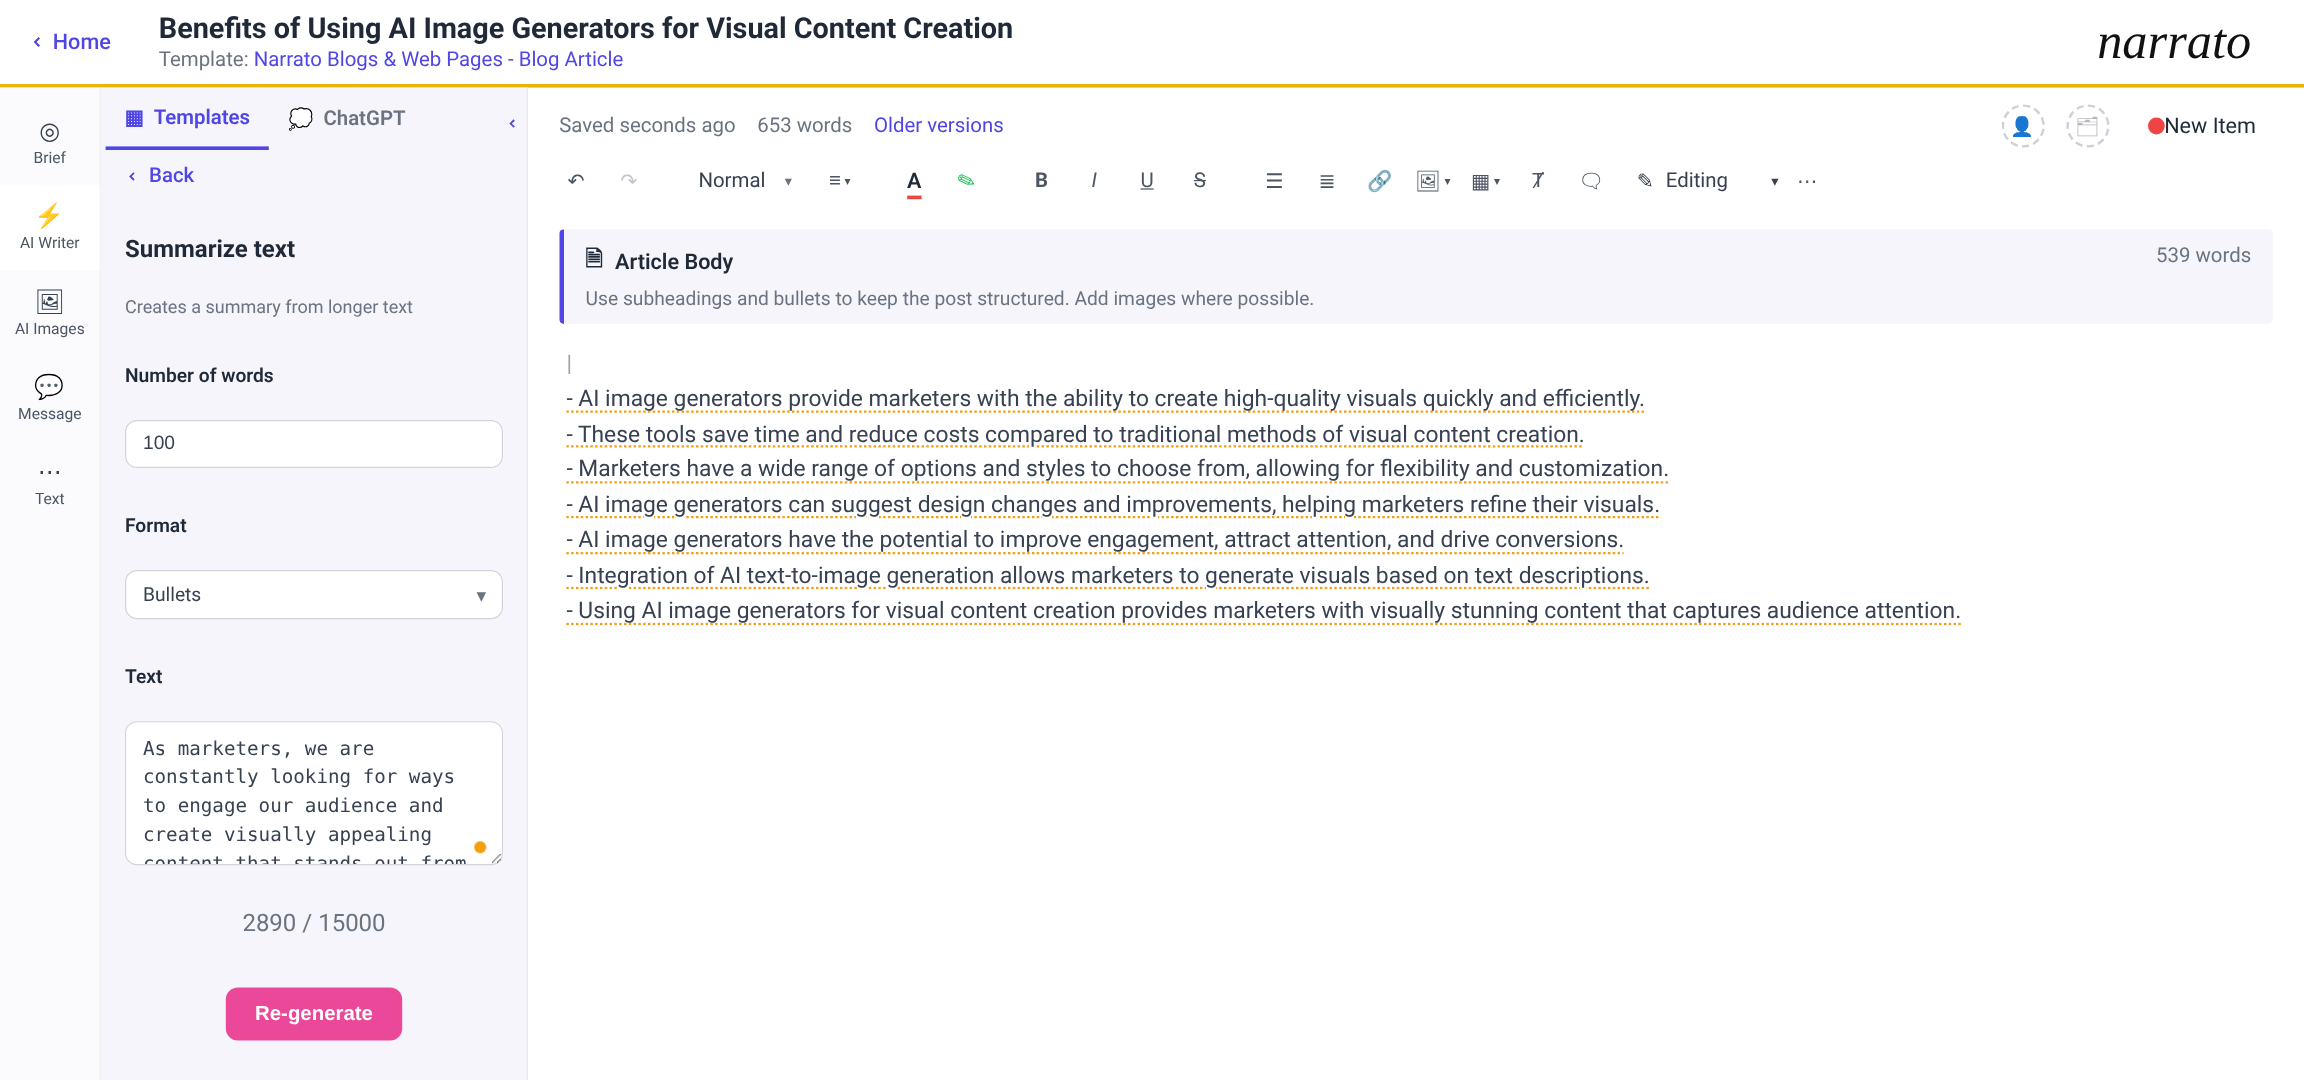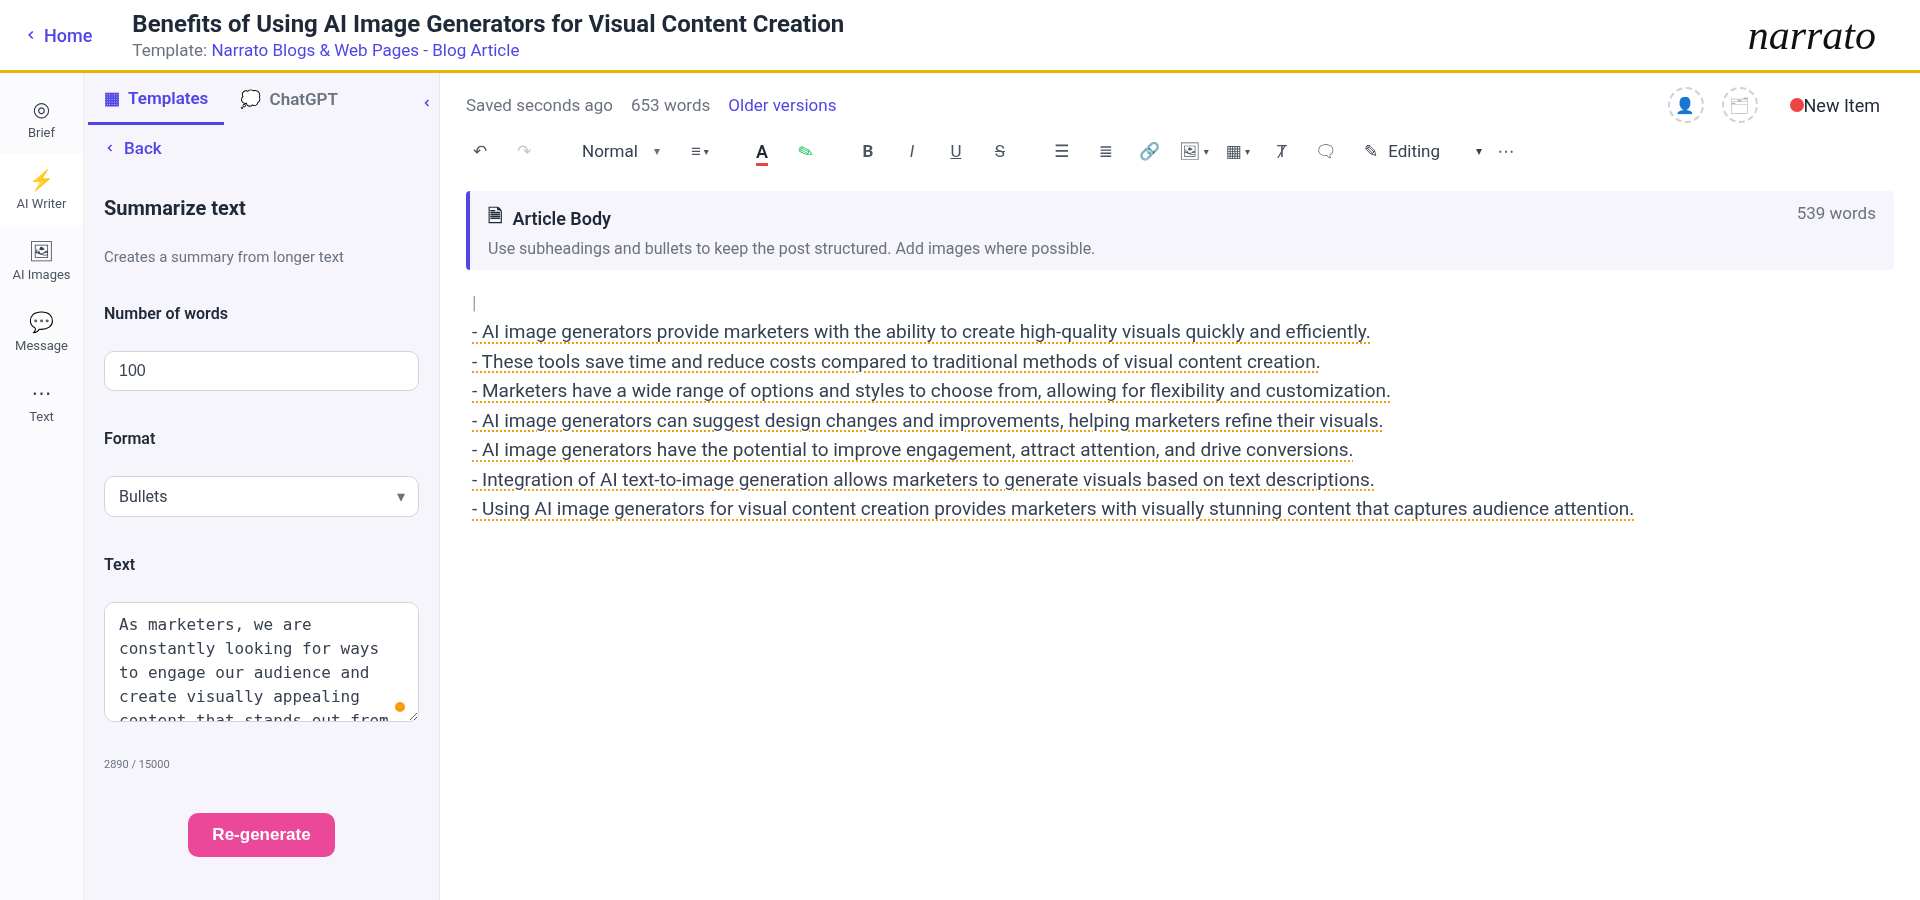--- a/index.html
+++ b/index.html
@@ -40,21 +40,21 @@
 .field-label { font-size: 16px; font-weight: 600; color: #1f2937; margin-top: 10px; }
 .text-input, .select-input, .textarea-input {
   width: 100%; border: 1px solid #d1d5db; border-radius: 10px;
   padding: 10px 14px; font-size: 16px; background: #fff; color: #374151;
 }
 .select-wrap { position: relative; }
 .select-caret { position: absolute; right: 14px; top: 50%; transform: translateY(-50%); color: #6b7280; pointer-events: none; }
 .textarea-input { height: 120px; resize: vertical; line-height: 1.5; }
 .textarea-wrap { position: relative; }
 .textarea-dot { position: absolute; right: 14px; bottom: 14px; width: 10px; height: 10px; background: #f59e0b; border-radius: 50%; }
-.char-count { text-align: left; font-size: 11px; color: #6b7280; margin-top: 4px; }
+.char-count { text-align: center; font-size: 20px; color: #6b7280; margin-top: 4px; }
 .regen-btn { align-self: center; margin-top: 14px; background: #ec4899; color: #fff; border: none; border-radius: 10px; padding: 12px 24px; font-size: 17px; font-weight: 600; }
 .ai-foot-note { font-size: 15px; color: #6b7280; margin-top: 18px; line-height: 1.4; }
 
 
 .editor-area { flex: 1; display: flex; flex-direction: column; min-width: 0; }
 .editor-top { display: flex; align-items: center; padding: 14px 26px 6px 26px; gap: 18px; color: #6b7280; font-size: 17px; }
 .editor-top .older { color: #4f46e5; }
 .editor-top .spacer { flex: 1; }
 .dashed-circle { width: 36px; height: 36px; border: 2px dashed #cfcfd6; border-radius: 50%; display: flex; align-items: center; justify-content: center; color: #b7b7c0; font-size: 16px; }
 .status-pill { display: flex; align-items: center; font-size: 18px; color: #1f2937; padding: 6px 14px; border-radius: 8px; }

